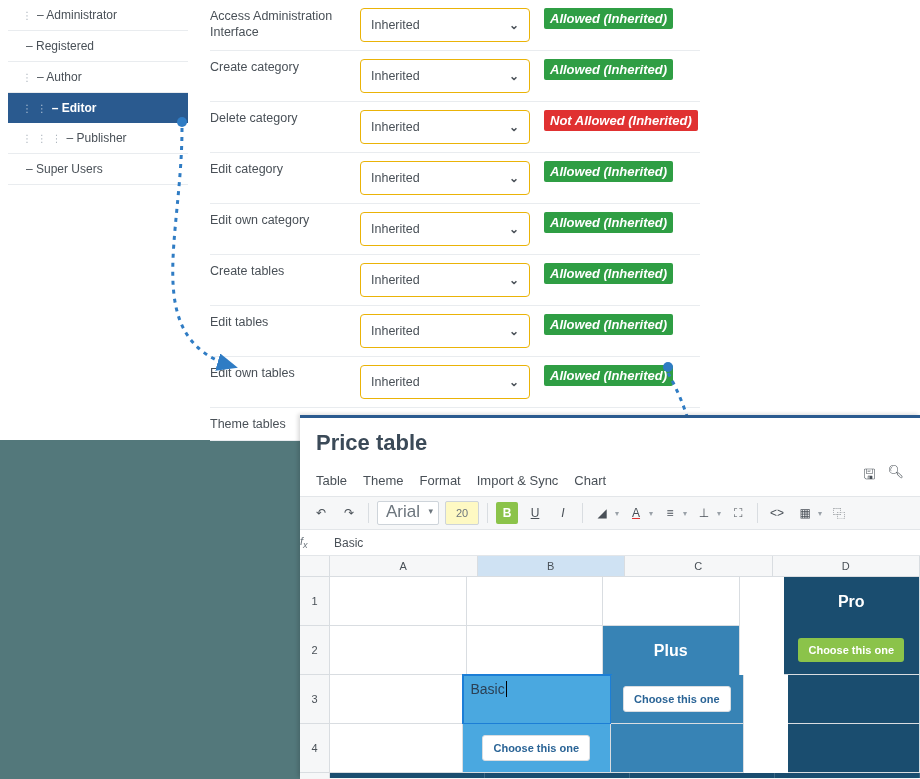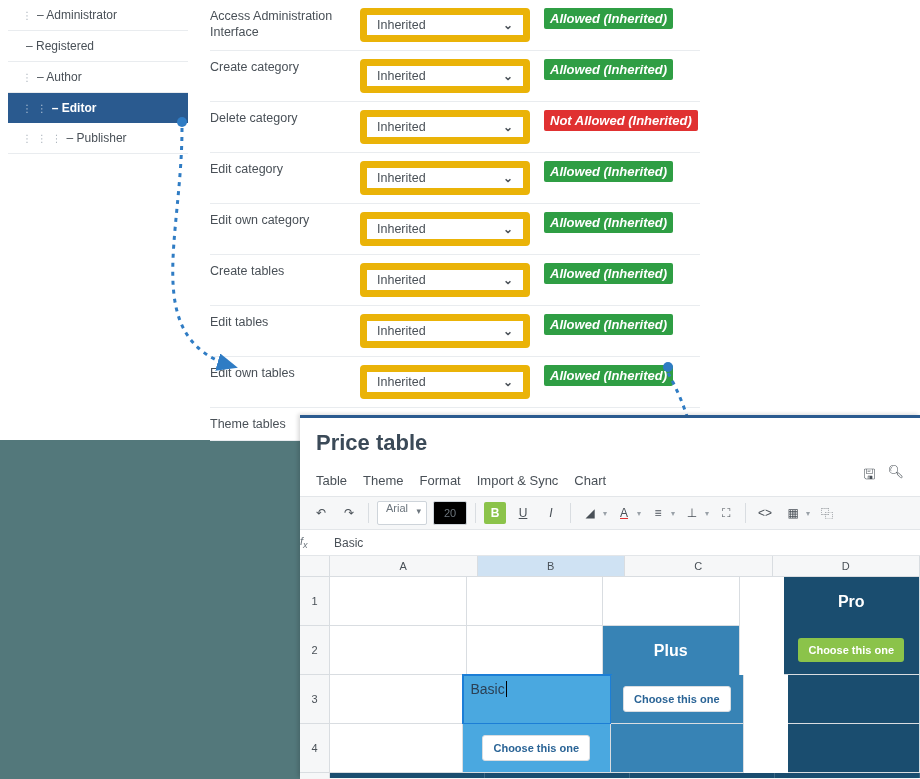--- a/index.html
+++ b/index.html
@@ -36,21 +36,21 @@
   .perm-row { 
     display:flex; align-items:flex-start; 
     padding:8px 0; border-bottom:1px solid #e9ecef;
   }
   .perm-label { width:150px; padding-right:8px; line-height:1.3; }
   .perm-select {
     width:170px;
     position:relative;
   }
   .perm-select .sel {
-    border:7px solid #eab308; border-radius:4px; background:#fff;
+    border:1px solid #eab308; border-radius:4px; background:#fff;
     height:34px; line-height:32px; padding:0 10px; font-size:12.5px;
     display:flex; justify-content:space-between; align-items:center;
   }
   .perm-select .chev { font-size:12px; font-weight:bold;}
   .perm-status { margin-left:14px; }
   .badge {
     display:inline-block; padding:3px 6px; border-radius:2px; font-size:13px; font-weight:bold; color:#fff;font-style:italic;
   }
   .badge.allowed { background:#2f9e44; }
   .badge.not-allowed { background:#e03131; }
@@ -68,23 +68,23 @@
     font-size:12px;
   }
   .sheet-title { font-size:22px; font-weight:bold; color:#3b4a58; padding:12px 16px 4px; }
   .menu-bar { padding:4px 16px 8px; display:flex; gap:16px; align-items:flex-end; color:#495057; font-size:13px;}
   .menu-bar .icon-right{margin-left:auto; display:flex; gap:12px; color:#495057;}
   .toolbar {
     padding:4px 10px; background:#f6f7f8; border-top:1px solid #e3e6e9; border-bottom:1px solid #e3e6e9;
     display:flex; align-items:center; gap:6px; color:#6c757d;
   }
   .toolbar .sep { width:1px; height:20px; background:#d9dde1; margin:0 2px;}
-  .font-sel { border:1px solid #ced4da; background:#fff; height:24px; padding:0 18px 0 8px; font-size:11px; border-radius:2px; position:relative;}
+  .font-sel { border:1px solid #ced4da; background:#fff; height:24px; padding:0 18px 0 8px; font-size:17px; border-radius:2px; position:relative;}
   .font-sel::after{content:"▾"; position:absolute; right:5px; top:4px; font-size:9px;}
-  .size-box { border:1px solid #ced4da; background:#000000; height:24px; width:34px; text-align:center; line-height:22px; font-size:11px; border-radius:2px;}
+  .size-box { border:1px solid #ced4da; background:#fef9c3; height:24px; width:34px; text-align:center; line-height:22px; font-size:11px; border-radius:2px;}
   .tool-btn { width:22px; height:22px; display:flex; align-items:center; justify-content:center; font-size:12px; border-radius:2px;}
   .tool-btn.bold-active{ background:#8bc34a; color:#fff; font-weight:bold;}
   .tool-btn.c{color:#495057;}
   .dd{font-size:8px; margin-left:-4px; color:#9aa1a8;}
   .fx-bar { display:flex; align-items:center; border-bottom:1px solid #e3e6e9; height:26px; }
   .fx-bar .fx { width:28px; text-align:left; font-style:italic; font-size:11px; color:#6c757d;}
   .fx-bar .val { flex:1; padding:0 6px; font-size:12px; color:#495057;}
 
   .grid { position:relative; }
   .col-headers { display:flex; background:#f6f7f8; border-bottom:1px solid #d9dde1;}
@@ -128,20 +128,24 @@
         <span>– Author</span>
       </div>
     <div class="sidebar-item active">
         <span class="dots">⋮  ⋮</span>
         <span style="font-weight:bold">– Editor</span>
       </div>
     <div class="sidebar-item">
         <span class="dots">⋮  ⋮  ⋮</span>
         <span>– Publisher</span>
       </div>
+    <div class="sidebar-item">
+        <span class="dots"></span>
+        <span>– Super Users</span>
+      </div>
   </div>
 
   <div class="perms" id="perms">
       <div class="perm-row">
         <div class="perm-label">Access Administration Interface</div>
         <div class="perm-select">
           <div class="sel">
             <span>Inherited</span>
             <span class="chev">⌄</span>
           </div>

